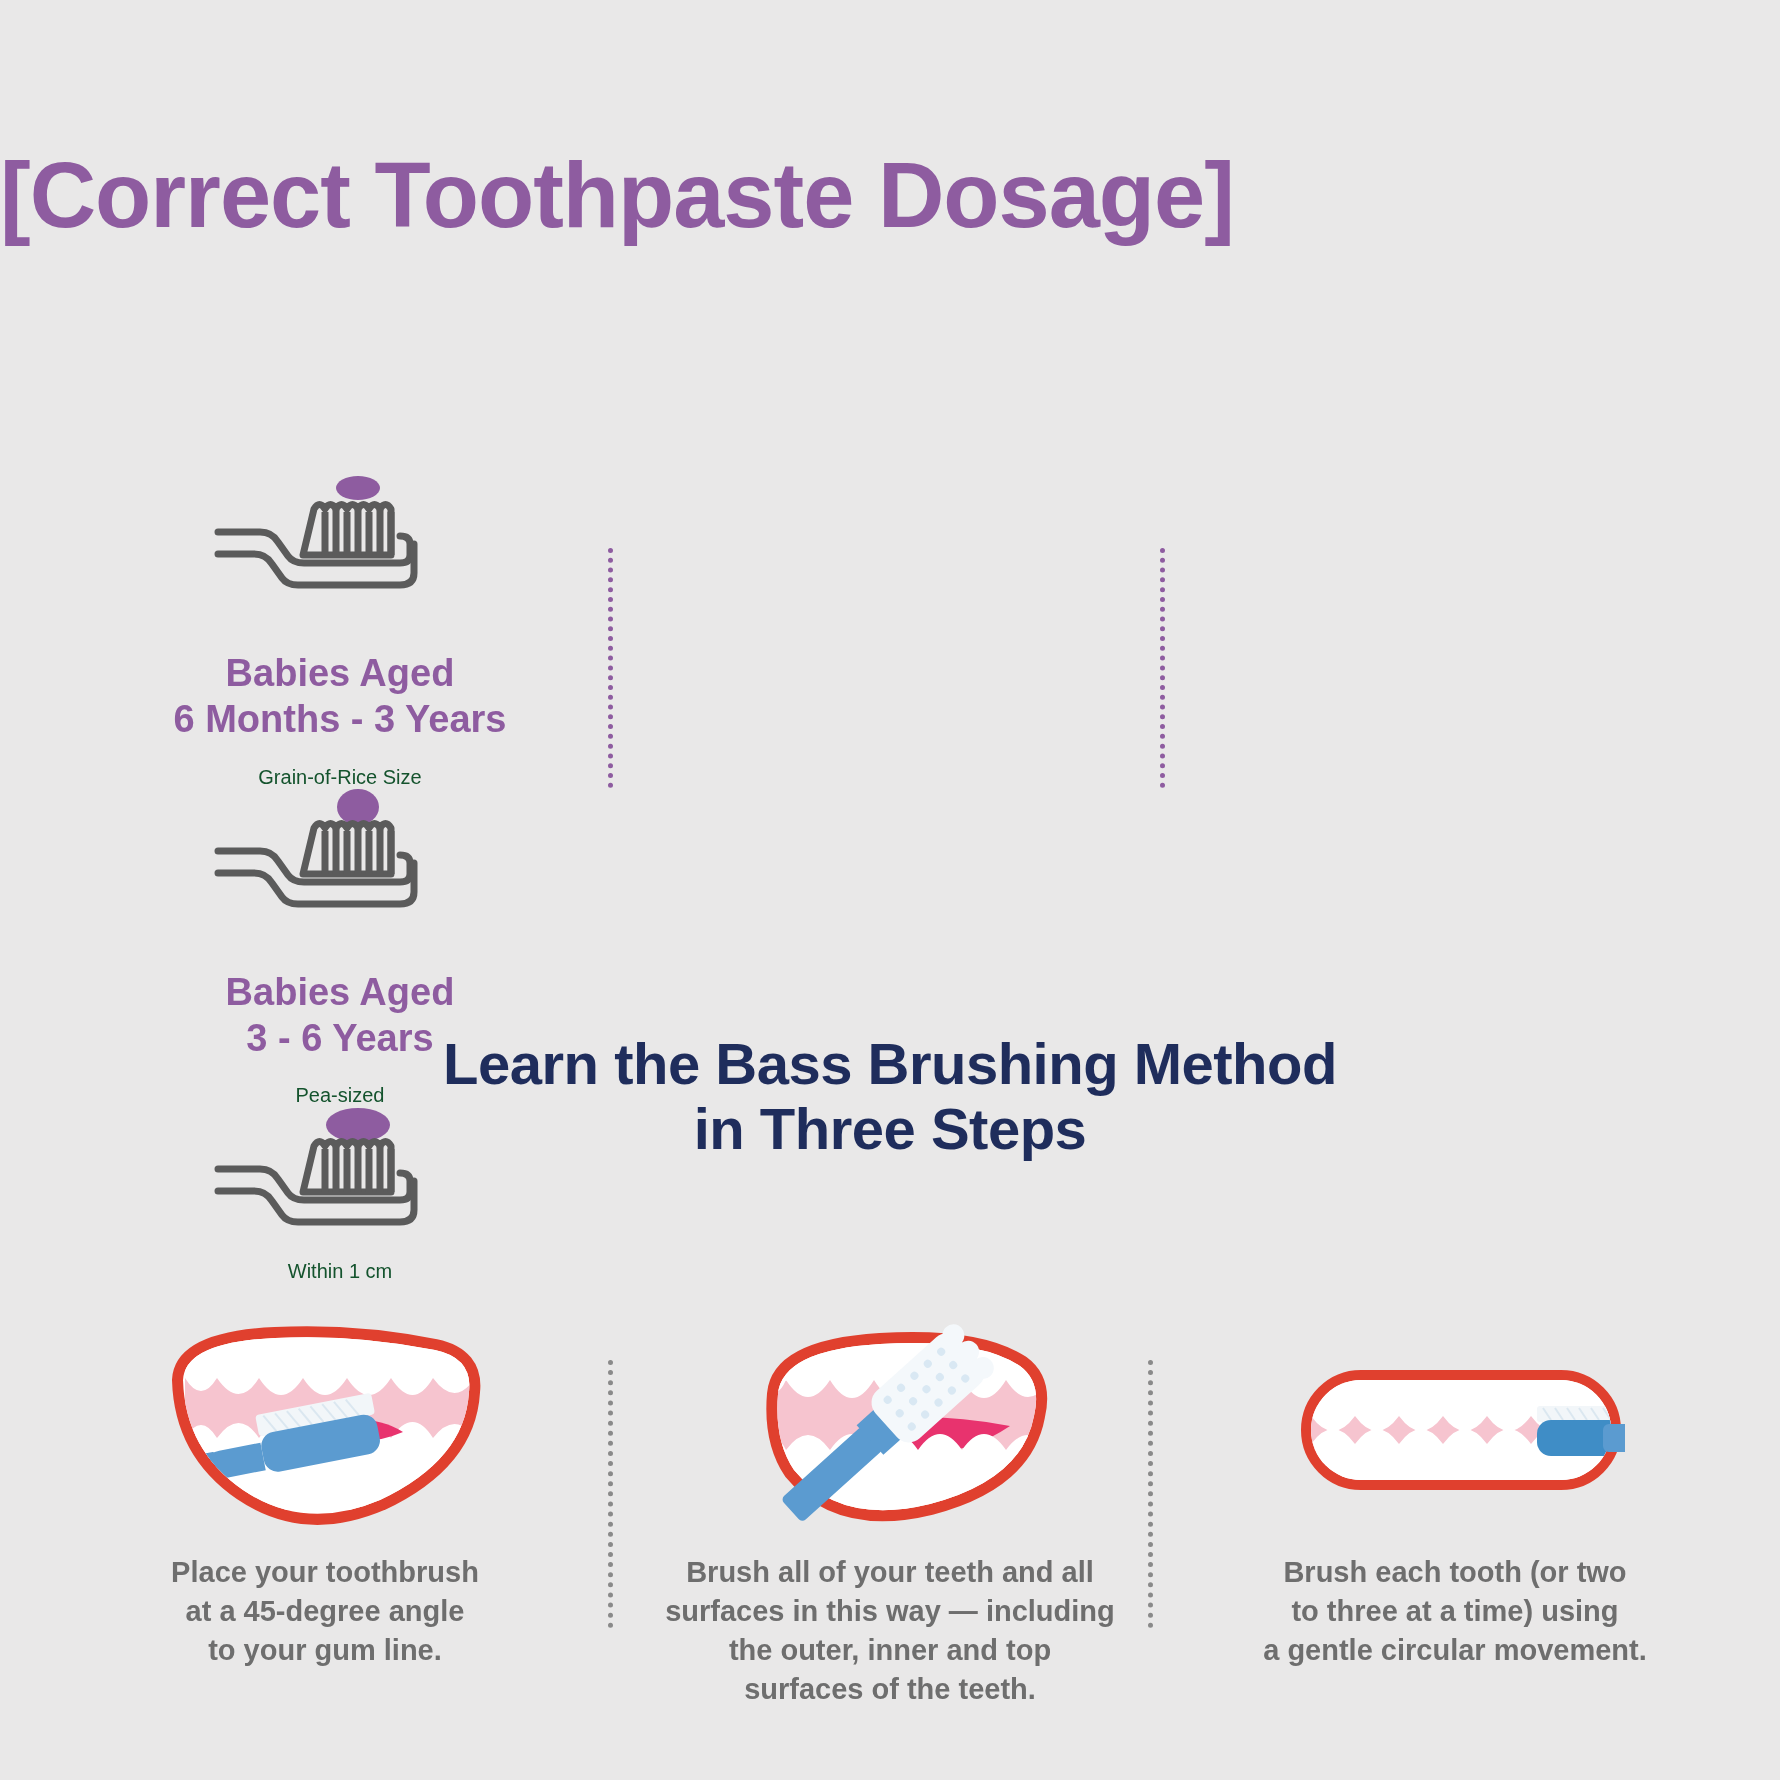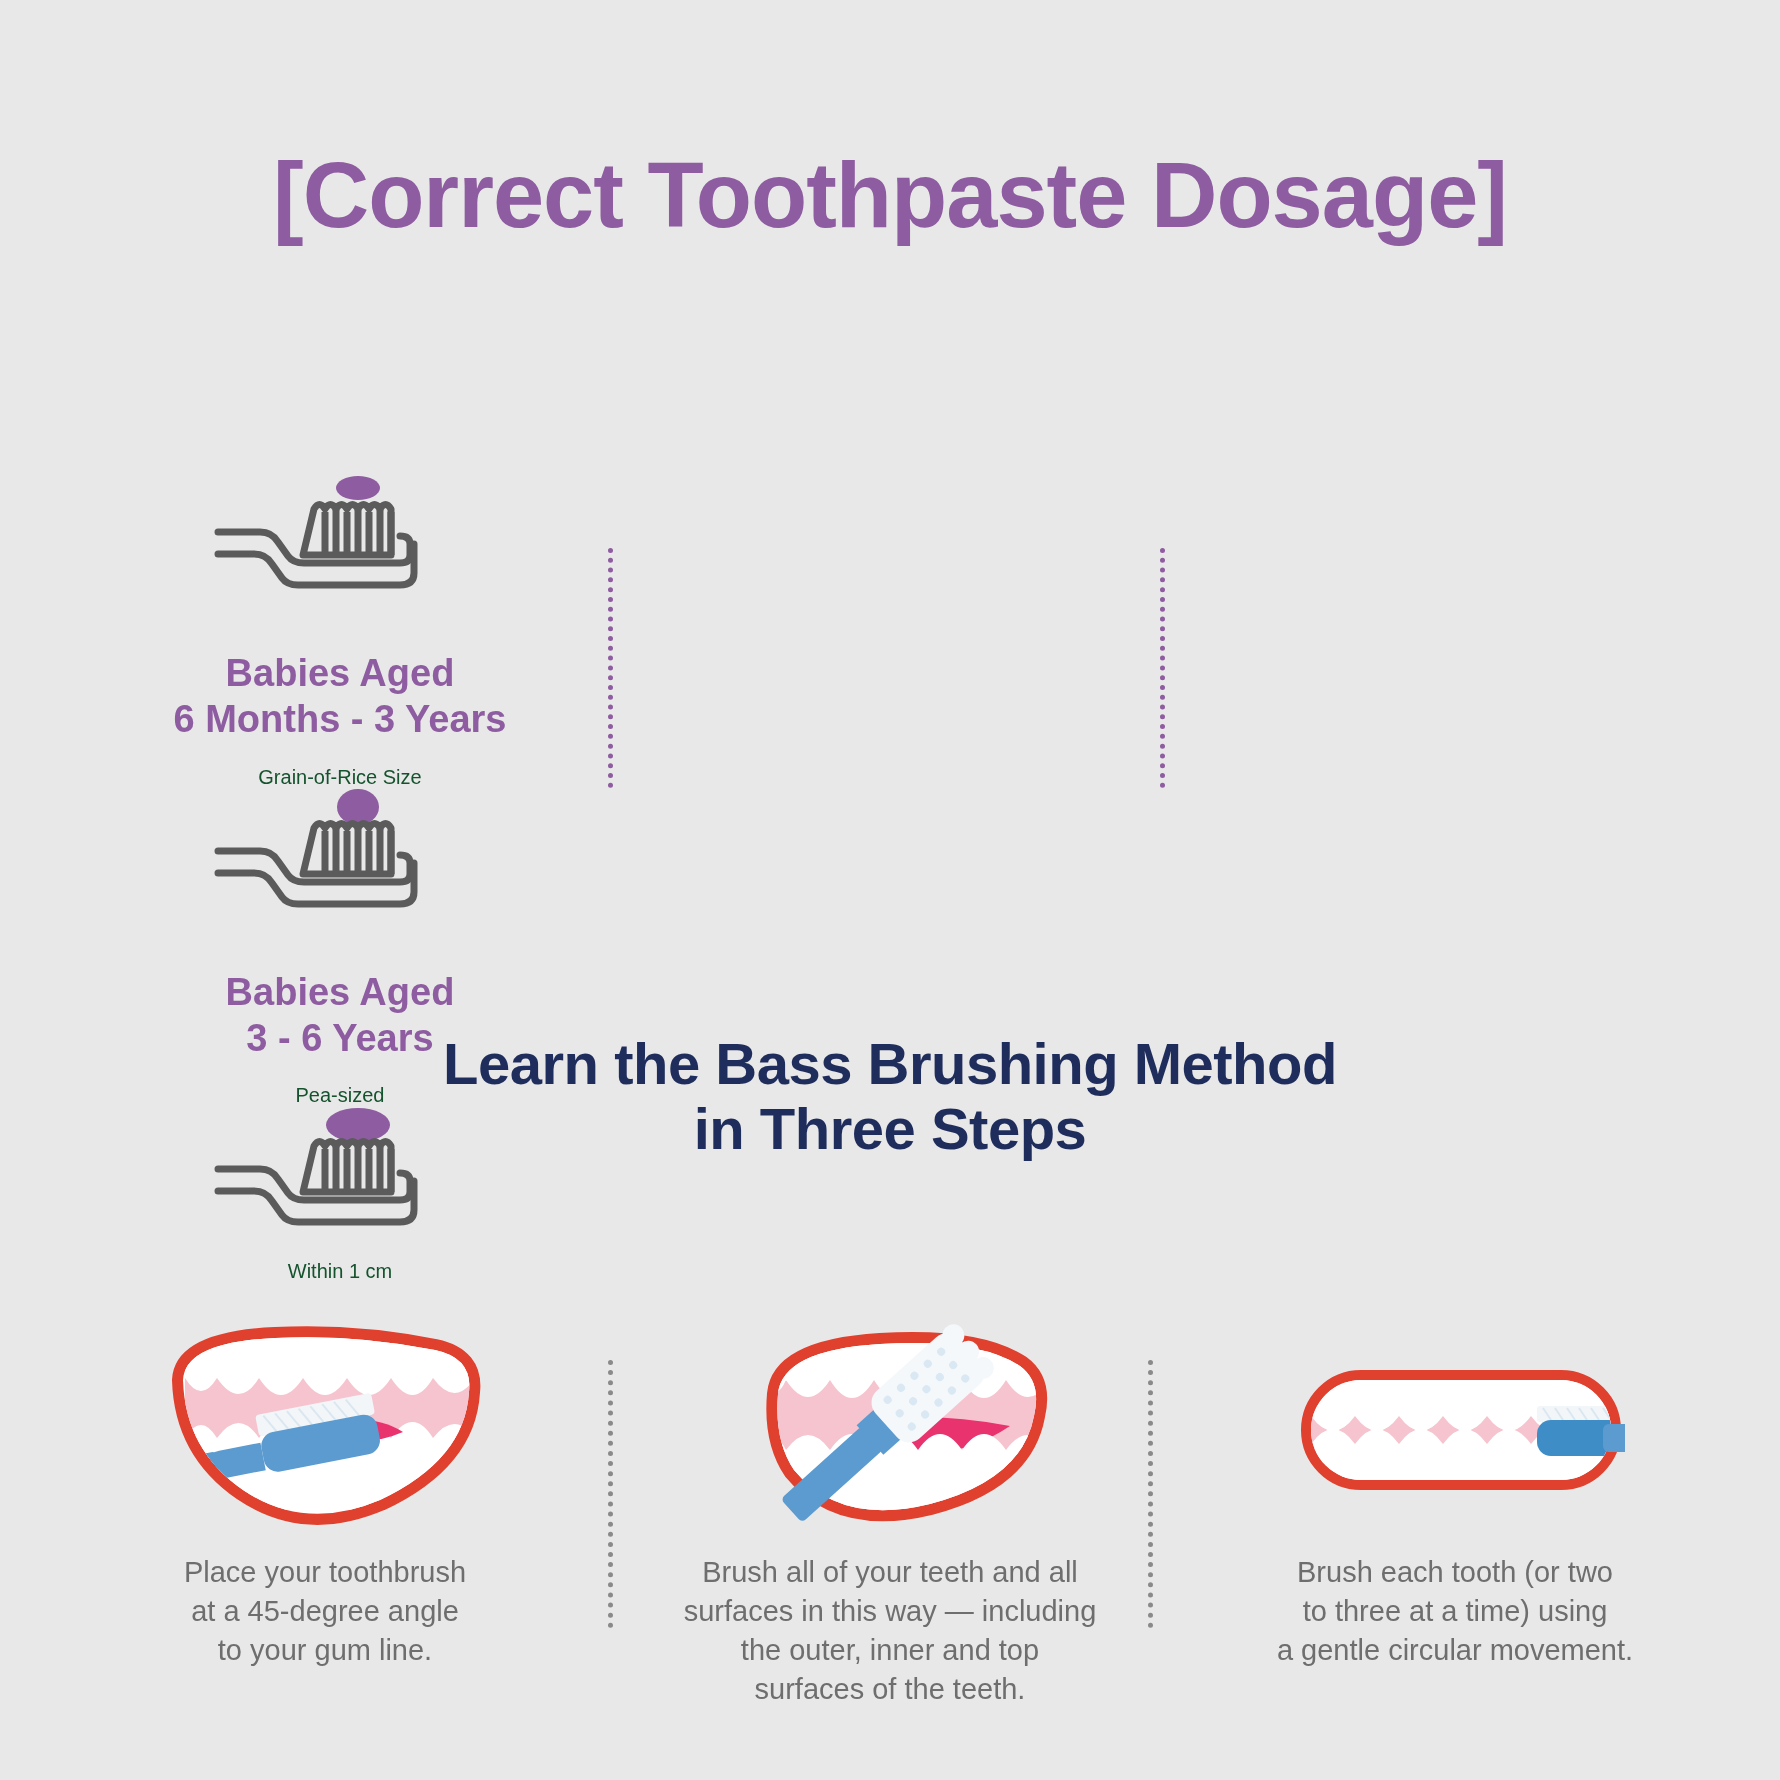--- a/index.html
+++ b/index.html
@@ -20,21 +20,20 @@
     width: 1780px;
     height: 1780px;
   }
 
   
   .title-block {
     position: absolute;
     top: 148px;
     left: 0;
     width: 1780px;
-    text-align: center;
     line-height: 1.03;
   }
   .title-line1 {
     display: block;
     font-size: 92px;
     font-weight: bold;
     color: #8e5ca0;
     letter-spacing: -1px;
   }
   .title-line2 {
@@ -110,20 +109,21 @@
 
   .steps-row {
     position: absolute;
     top: 1320px;
     left: 60px;
     width: 1660px;
     display: flex;
     flex-direction: row;
     align-items: flex-start;
     justify-content: space-between;
+    font-weight: bold;
   }
   .step-col {
     width: 530px;
     text-align: center;
   }
   .mouth-wrap {
     height: 215px;
     display: flex;
     align-items: center;
     justify-content: center;

